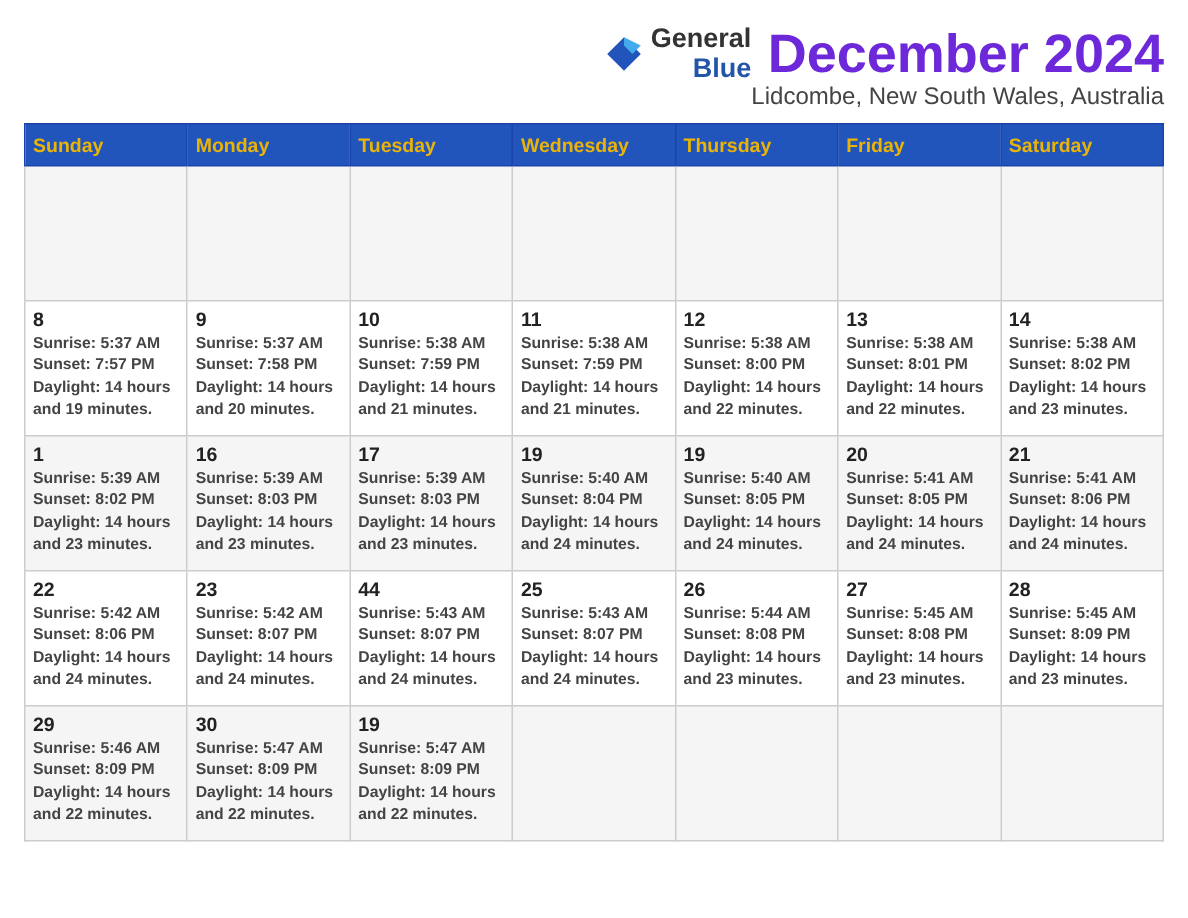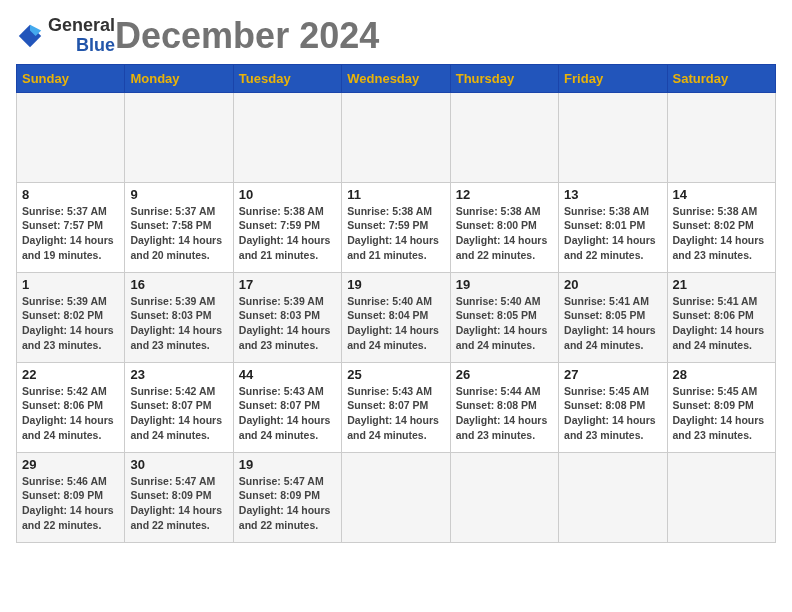--- a/index.html
+++ b/index.html
@@ -5,21 +5,21 @@
     * { box-sizing: border-box; margin: 0; padding: 0; }
     body {
       font-family: Arial, sans-serif;
       background: #fff;
       width: 792px;
       min-height: 612px;
       padding: 16px;
     }
     .header {
       display: flex;
-      justify-content: flex-start;
+      justify-content: flex-end;
       align-items: flex-start;
       margin-bottom: 8px;
     }
     .logo {
       display: flex;
       align-items: center;
       gap: 4px;
     }
     .logo-text {
       font-size: 18px;
@@ -31,21 +31,21 @@
     .logo-icon {
       width: 28px;
       height: 28px;
     }
     .title-block {
       text-align: right;
     }
     .month-title {
       font-size: 36px;
       font-weight: bold;
-      color: #737373;
+      color: #6d28d9;
       line-height: 1.1;
     }
     .location {
       font-size: 16px;
       color: #444;
     }
     table {
       width: 100%;
       border-collapse: collapse;
       font-size: 11px;
@@ -99,20 +99,21 @@
       <polygon points="20,4 36,20 20,36 4,20" fill="#2255bb"></polygon>
       <polygon points="20,4 36,12 28,20 20,12" fill="#44aaee"></polygon>
     </svg>
     <div class="logo-text">
       <span class="general">General</span><br>
       <span class="blue">Blue</span>
     </div>
   </div>
   <div class="title-block">
     <div class="month-title">December 2024</div>
+    <div class="location">Lidcombe, New South Wales, Australia</div>
   </div>
 </div>
 
 <table>
   <thead>
     <tr>
     <th>Sunday</th>
         <th>Monday</th>
         <th>Tuesday</th>
         <th>Wednesday</th>

